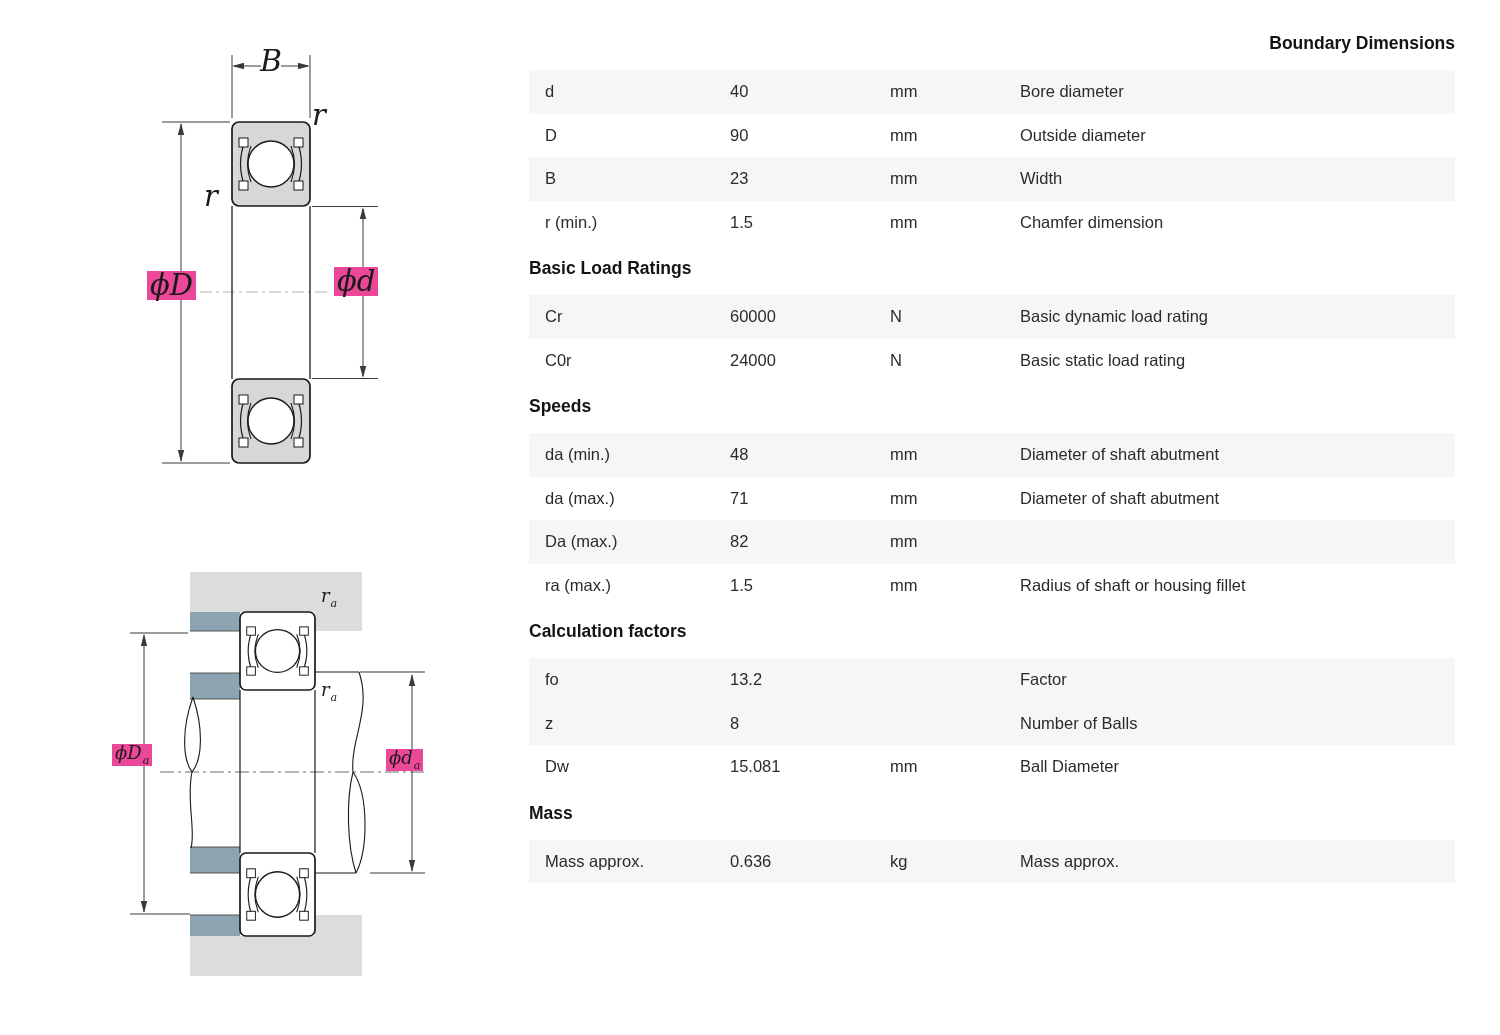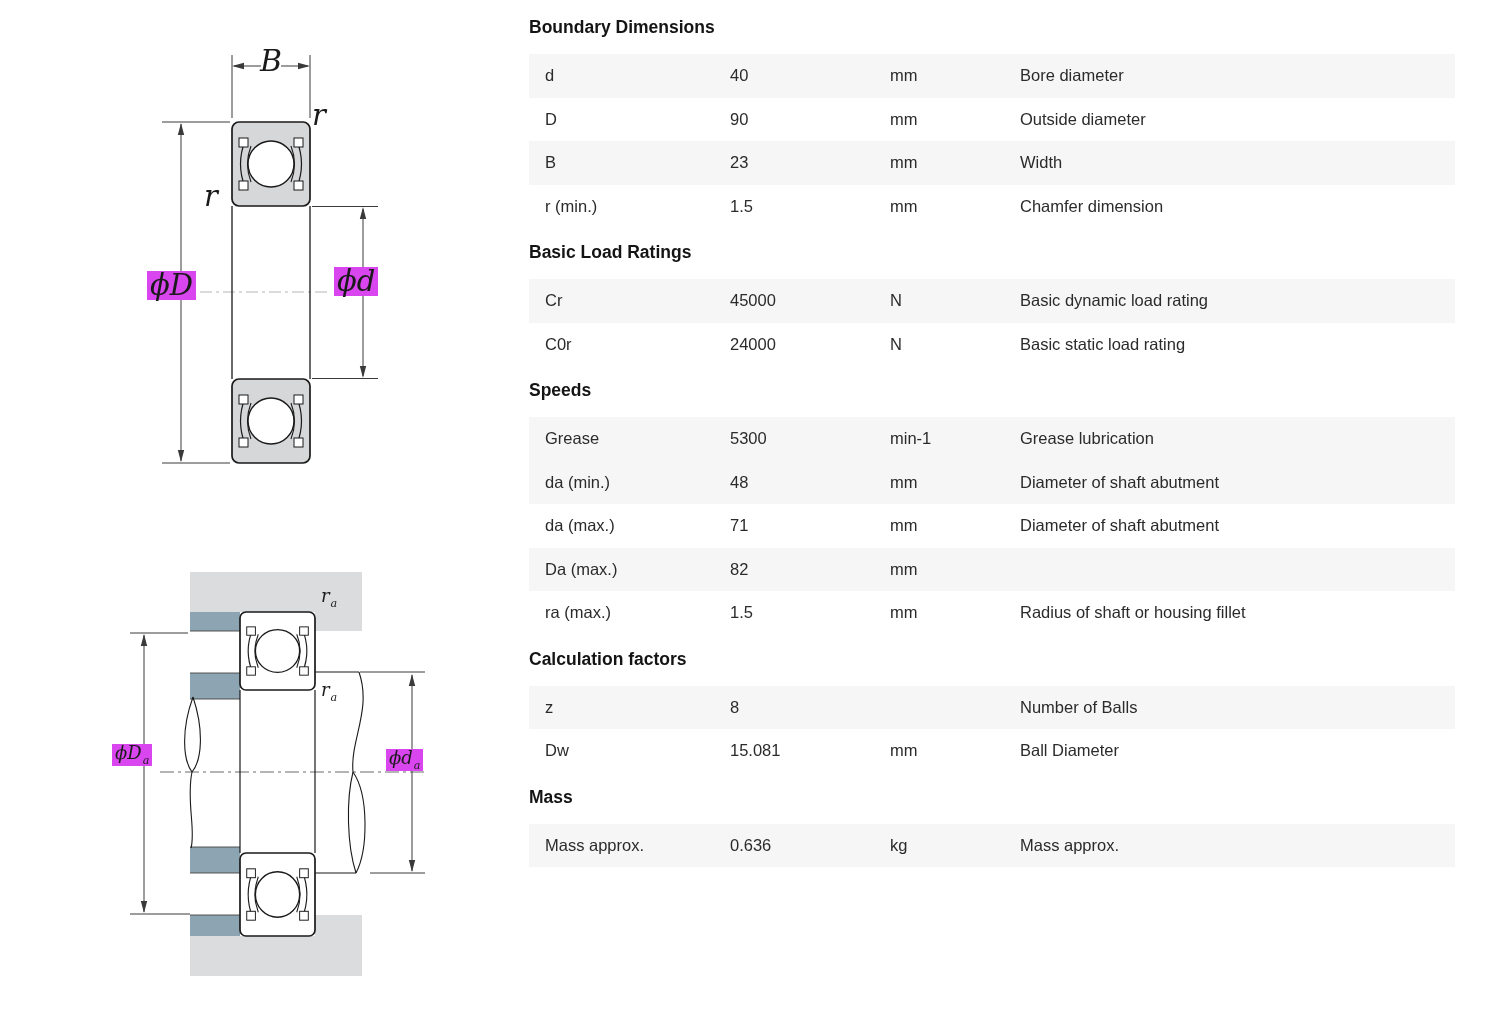--- a/index.html
+++ b/index.html
@@ -3,32 +3,32 @@
 <meta charset="utf-8">
 <style>
   html,body{margin:0;padding:0;background:#fff;}
   #page{position:relative;width:1500px;height:1035px;background:#fff;overflow:hidden;
         font-family:"Liberation Sans",sans-serif;color:#222;}
 
   
   #spec-sections{position:absolute;left:529px;top:0;width:926px;}
   #spec-sections h2{font-size:17.5px;line-height:22px;font-weight:700;color:#141414;
                     margin:13px 0 16px 0;}
-  #spec-sections h2:first-child{margin-top:16px;}
+  #spec-sections h2:first-child{margin-top:32px;text-align:right;}
   .tbl{width:100%;}
   .row{display:grid;grid-template-columns:185px 160px 130px 1fr;align-items:center;
        height:43.5px;padding-left:16px;font-size:16.5px;color:#2b2b2b;}
   .row.alt{background:#f6f6f6;}
 
   
   .diag{position:absolute;}
   .dlabel{position:absolute;font-family:"DejaVu Serif",serif;font-style:italic;
           color:#1a1a1a;line-height:1;white-space:nowrap;}
   .dlabel sub{font-size:62%;font-style:italic;margin-left:1px;}
-  .dlabel.bg{background:#d946ef;padding:0 3px;text-align:center;}
+  .dlabel.bg{background:#ec4899;padding:0 3px;text-align:center;}
   .f29{font-size:29px;} .f30{font-size:30px;} .f26{font-size:18px;}
   .ctr{text-align:center;width:38px;}
 </style>
 </head>
 <body>
 
 <div id="page">
 
   <svg class="diag" style="left:120px;top:30px;" width="350" height="460" viewBox="0 0 350 460">
     <defs>
@@ -161,42 +161,34 @@
           <span>r (min.)</span>
           <span>1.5</span>
           <span>mm</span>
           <span>Chamfer dimension</span>
         </div>
       </div>
       <h2>Basic Load Ratings</h2>
       <div class="tbl">
         <div class="row alt">
           <span>Cr</span>
-          <span>45000</span>
+          <span>60000</span>
           <span>N</span>
           <span>Basic dynamic load rating</span>
         </div>
         <div class="row">
           <span>C0r</span>
           <span>24000</span>
           <span>N</span>
           <span>Basic static load rating</span>
         </div>
       </div>
       <h2>Speeds</h2>
       <div class="tbl">
         <div class="row alt">
-          <span>Grease</span>
-          <span>5300</span>
-          <span>min-1</span>
-          <span>Grease lubrication</span>
-        </div>
-      </div>
-      <div class="tbl">
-        <div class="row alt">
           <span>da (min.)</span>
           <span>48</span>
           <span>mm</span>
           <span>Diameter of shaft abutment</span>
         </div>
         <div class="row">
           <span>da (max.)</span>
           <span>71</span>
           <span>mm</span>
           <span>Diameter of shaft abutment</span>
@@ -207,20 +199,28 @@
           <span>mm</span>
         </div>
         <div class="row">
           <span>ra (max.)</span>
           <span>1.5</span>
           <span>mm</span>
           <span>Radius of shaft or housing fillet</span>
         </div>
       </div>
       <h2>Calculation factors</h2>
+      <div class="tbl">
+        <div class="row alt">
+          <span>fo</span>
+          <span>13.2</span>
+          <span></span>
+          <span>Factor</span>
+        </div>
+      </div>
       <div class="tbl">
         <div class="row alt">
           <span>z</span>
           <span>8</span>
           <span></span>
           <span>Number of Balls</span>
         </div>
         <div class="row">
           <span>Dw</span>
           <span>15.081</span>

